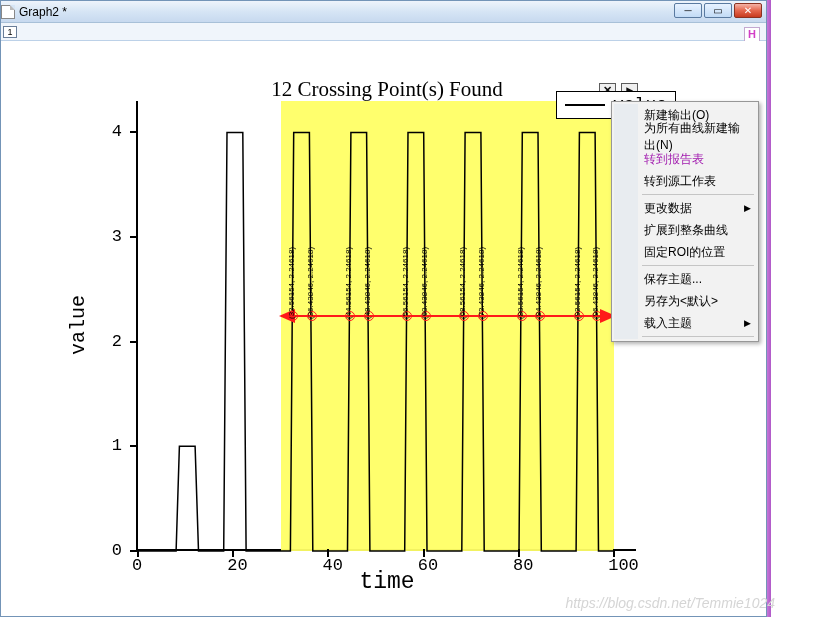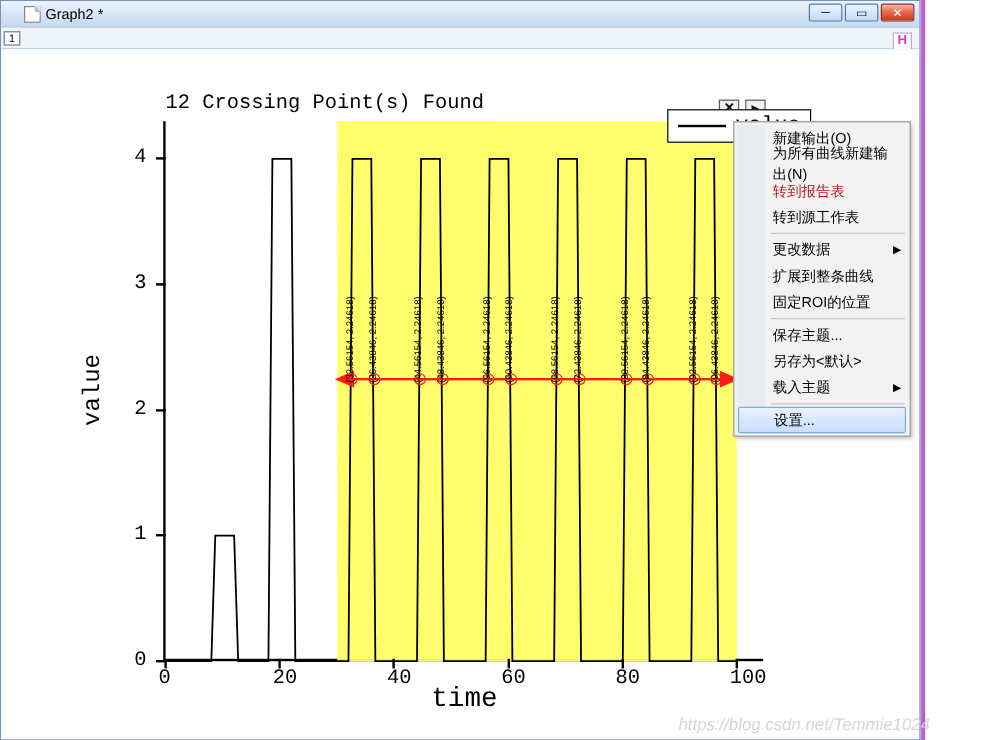--- a/index.html
+++ b/index.html
@@ -1,19 +1,19 @@
 <!DOCTYPE html>
 <html><head>
 <meta charset="utf-8">
 <style>
 * { box-sizing: border-box; margin: 0; padding: 0; }
 body { width: 835px; height: 617px; font-family: "Microsoft YaHei", Tahoma, sans-serif; font-size: 12px; background: #fff; overflow: hidden; position: relative; }
 .app-frame { width: 767px; height: 617px; position: absolute; left: 0; top: 0; border: 1px solid #7394b7; background: #fff; }
 .pink-edge { position: absolute; left: 767px; top: 0; width: 4px; height: 617px; background: linear-gradient(to right,#c578d8,#b058c8); }
-.titlebar { height: 22px; background: linear-gradient(to bottom,#eef4fb,#d6e5f5,#c7d9ef); border-bottom: 1px solid #a8c0d8; display: flex; align-items: center; padding-left: 19px; position: relative; }
+.titlebar { height: 22px; background: linear-gradient(to bottom,#eef4fb,#d6e5f5,#c7d9ef); border-bottom: 1px solid #a8c0d8; display: flex; align-items: center; padding-left: 0; position: relative; }
 .doc-icon { width: 14px; height: 14px; background: #fff; border: 1px solid #888; margin-right: 4px; position: relative; }
 .doc-icon:before { content: ""; position: absolute; right: -1px; top: -1px; border-top: 5px solid #d6e5f5; border-left: 5px solid #bbb; }
 .win-btns { position: absolute; right: 4px; top: 2px; display: flex; gap: 2px; }
 .wbtn { width: 28px; height: 15px; border: 1px solid #5a7aa0; border-radius: 2px; display: flex; align-items: center; justify-content: center; font-family: Arial; font-size: 10px; }
 .wbtn.min { background: linear-gradient(to bottom,#e8f2ff,#c2dbf6); }
 .wbtn.max { background: linear-gradient(to bottom,#e8f2ff,#c2dbf6); }
 .wbtn.close { background: linear-gradient(to bottom,#f5b3a6,#e4674e,#c73a1f); color: #fff; border-color: #8a3222; }
 .toolbar { height: 18px; border-bottom: 1px solid #bcd1e8; background: #f0f5fb; display: flex; align-items: center; padding-left: 2px; }
 .tool1 { width: 14px; height: 12px; border: 1px solid #6a7e99; background: #fff; font-size: 9px; text-align: center; line-height: 10px; }
 .h-btn { position: absolute; right: 6px; top: 26px; width: 16px; height: 15px; border: 1px solid #c4a8d0; background: #fff; color: #d23ec7; font-weight: bold; font-size: 11px; text-align: center; line-height: 13px; }
@@ -23,32 +23,32 @@
 .roi-close { position: absolute; top: -18px; right: -2px; width: 17px; height: 15px; border: 1px solid #555; background: #f0f0f0; font-size: 11px; text-align: center; line-height: 13px; font-weight: bold; }
 .roi-play { position: absolute; top: -18px; right: -24px; width: 17px; height: 15px; border: 1px solid #555; background: #f0f0f0; font-size: 9px; text-align: center; line-height: 13px; }
 .axistick { position: absolute; background: #000; }
 .xtick { width: 2px; height: 8px; bottom: -8px; }
 .ytick { width: 8px; height: 2px; left: -8px; }
 .ticklbl { position: absolute; font-family: "Courier New", monospace; font-size: 17px; }
 .xlabel { position: absolute; bottom: -46px; left: 0; right: 0; text-align: center; font-family: "Courier New", monospace; font-size: 23px; }
 .ylabel { position: absolute; left: -70px; top: 0; bottom: 0; width: 20px; display: flex; align-items: center; justify-content: center; transform: rotate(-180deg); writing-mode: vertical-rl; font-family: "Courier New", monospace; font-size: 20px; }
 .legend { position: absolute; top: -10px; right: -40px; border: 1.5px solid #000; padding: 3px 8px; display: flex; align-items: center; gap: 8px; font-family: "Courier New", monospace; font-size: 18px; background: #fff; }
 .legend-line { width: 40px; height: 2px; background: #000; }
-.chart-title { position: absolute; top: -24px; left: 0; right: 0; font-family: Liberation Mono, monospace; font-size: 17px; }
+.chart-title { position: absolute; top: -24px; left: 0; right: 0; text-align: center; font-family: Liberation Serif, serif; font-size: 21px; }
 svg.wave { position: absolute; left: 0; top: 0; width: 100%; height: 100%; overflow: visible; }
 .cross-line { position: absolute; height: 2px; background: #ff1a1a; left: 0; right: 0; }
 .cross-line:before, .cross-line:after { content: ""; position: absolute; top: -6px; width: 0; height: 0; border-top: 7px solid transparent; border-bottom: 7px solid transparent; }
 .cross-line:before { left: -2px; border-right: 16px solid #ff1a1a; }
 .cross-line:after { right: -2px; border-left: 16px solid #ff1a1a; }
 .cp { position: absolute; width: 10px; height: 10px; border: 1.5px solid #ff1a1a; border-radius: 50%; transform: translate(-50%,-50%); }
 .cp-label { position: absolute; font-size: 8px; color: #000; white-space: nowrap; transform: rotate(-90deg); transform-origin: left bottom; }
 .ctxmenu { position: absolute; left: 611px; top: 101px; width: 148px; background: #f2f2f2; border: 1px solid #979797; box-shadow: 2px 2px 4px rgba(0,0,0,0.3); padding: 2px; }
 .ctxmenu .gutter { position: absolute; left: 2px; top: 2px; bottom: 2px; width: 24px; background: #e8ecf0; }
 .ctxitem { position: relative; height: 22px; display: flex; align-items: center; padding-left: 30px; padding-right: 14px; font-size: 12px; cursor: default; }
-.ctxitem.disabled { color: #b91c1c; }
+.ctxitem.disabled { color: #a21caf; }
 .ctxitem.sel { background: linear-gradient(to bottom,#e8f1fe,#c8deff); border: 1px solid #7aaede; border-radius: 2px; margin: 0 1px; padding-left: 29px; }
 .ctxitem .sub { position: absolute; right: 5px; font-size: 9px; }
 .ctxsep { height: 1px; background: #c5c5c5; margin: 2px 2px 2px 28px; position: relative; }
 .watermark { position: absolute; right: 60px; bottom: 6px; color: #d5d5d5; font-size: 14px; font-family: Arial; font-style: italic; }
 </style>
 </head>
 <body>
 
 <div class="app-frame">
   <div class="titlebar">
@@ -165,19 +165,16 @@
         <span>保存主题...</span>
       </div>
       <div class="ctxitem">
         <span>另存为&lt;默认&gt;</span>
       </div>
       <div class="ctxitem">
         <span>载入主题</span>
         <span class="sub">▶</span>
       </div>
       <div class="ctxsep"></div>
-      <div class="ctxitem sel">
-        <span>设置...</span>
-      </div>
     </div>
 </div>
 
 <div class="watermark">https://blog.csdn.net/Temmie1024</div>
 
 </body></html>

